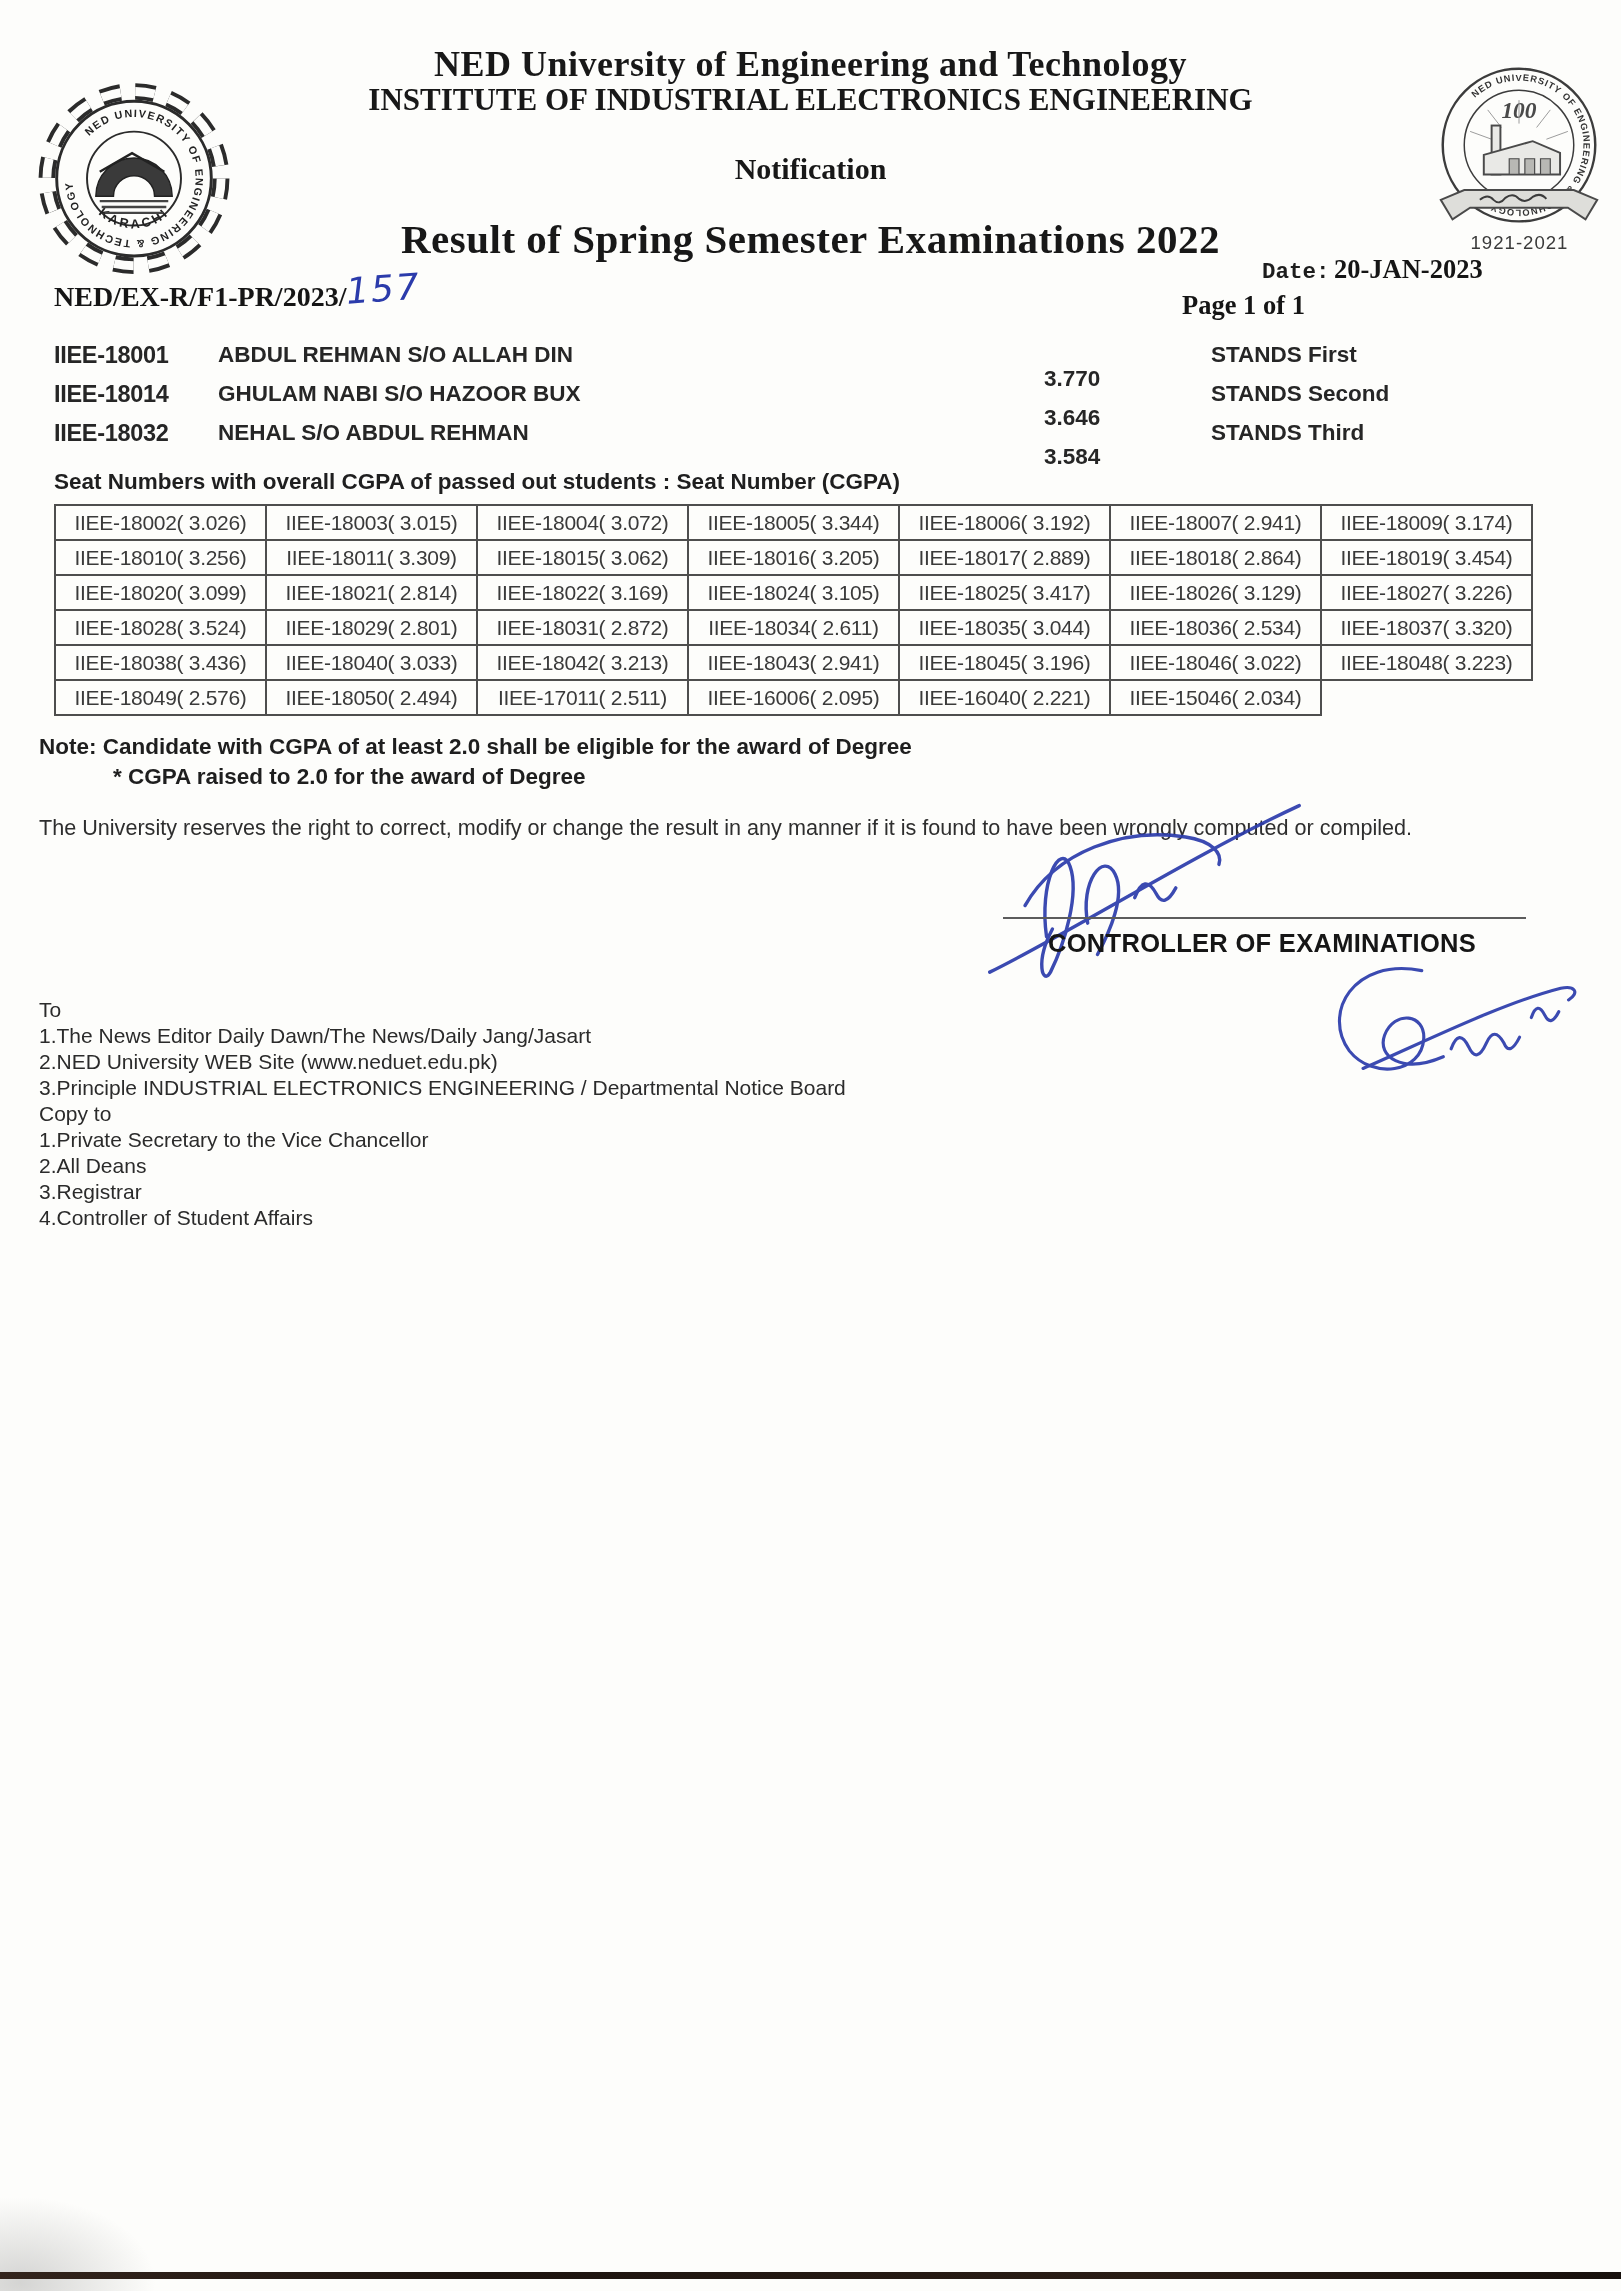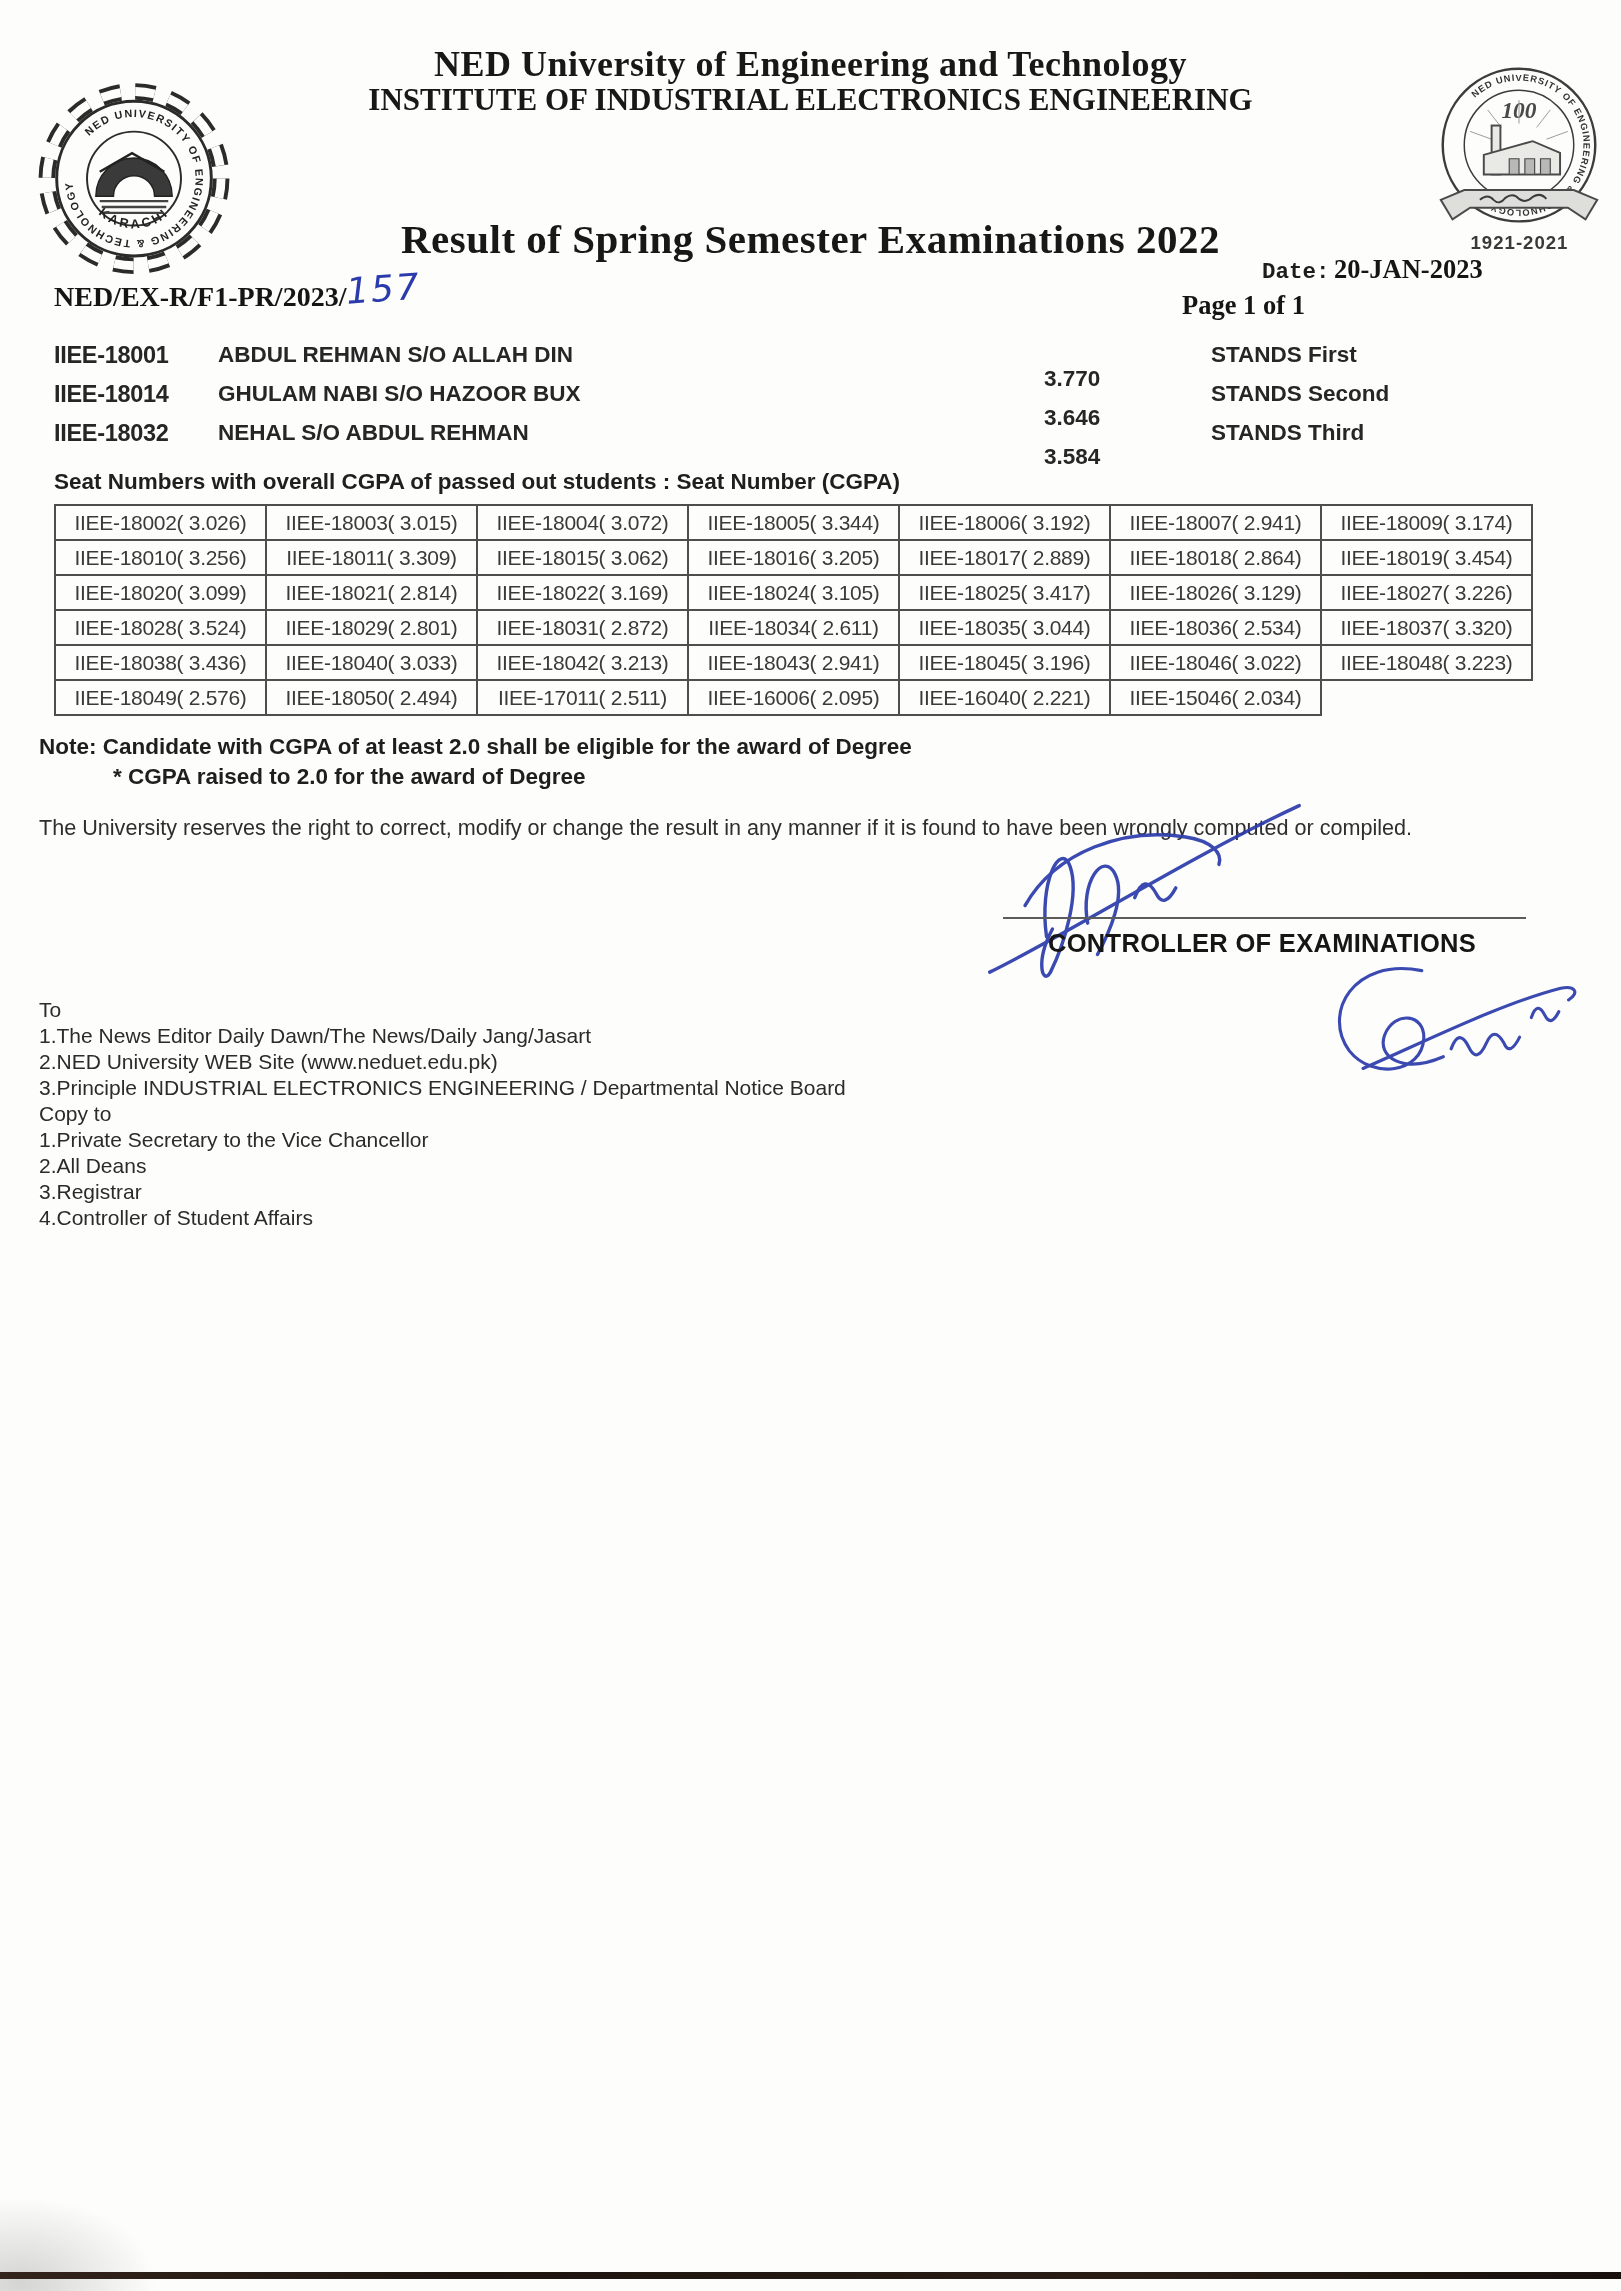--- a/index.html
+++ b/index.html
@@ -16,21 +16,21 @@
   .hdr-batch{top:119px;font-size:29px;}
   .hdr-notification{top:152px;font-size:30px;}
   .hdr-title{top:215px;font-size:41px;letter-spacing:0.5px;}
   .date-row{left:1262px;top:254px;white-space:nowrap;}
   .date-label{font-family:"Liberation Mono","DejaVu Sans Mono",monospace;font-weight:bold;font-size:22.5px;color:#1d1d1d;}
   .date-value{font-family:"Liberation Serif",serif;font-weight:bold;font-size:26.5px;color:#151515;}
   .page-number{left:1182px;top:290px;font-family:"Liberation Serif",serif;font-weight:bold;font-size:26.5px;color:#151515;}
   .ref-line{left:54px;top:273px;font-family:"Liberation Serif",serif;font-weight:bold;font-size:28px;color:#151515;white-space:nowrap;}
   .ref-handwritten{display:inline-block;font-family:"DejaVu Sans",sans-serif;font-style:italic;font-weight:400;
     color:#2b3bab;font-size:36px;transform:translateY(-4.9px) rotate(-4deg);letter-spacing:2px;}
-  .centenary{left:1441px;top:232px;width:157px;text-align:center;font-size:18.6px;font-weight:bold;color:#3a3a3a;letter-spacing:1px;}
+  .centenary{left:1441px;top:232px;width:157px;text-align:center;font-size:18.6px;font-weight:normal;color:#3a3a3a;letter-spacing:1px;}
   
   .topper-row{left:54px;width:1470px;height:39px;font-weight:bold;color:#262626;}
   .t-seat{position:absolute;left:0;font-size:23.5px;letter-spacing:-0.3px;}
   .t-name{position:absolute;left:164px;font-size:22.5px;}
   .t-cgpa{position:absolute;left:990px;font-size:22.5px;margin-top:24px;}
   .t-pos{position:absolute;left:1157px;font-size:22.5px;}
   
   .table-caption{left:54px;top:469px;font-size:22.5px;font-weight:bold;color:#1f1f1f;}
   table.seats{position:absolute;left:54px;top:504px;border-collapse:collapse;}
   table.seats td{
@@ -103,20 +103,21 @@
 
     <g>
       <path d="M 18 142 L 42 132 L 154 132 L 178 142 L 166 162 L 148 150 L 48 150 L 30 162 Z" fill="#dededa" stroke="#4a4a4a" stroke-width="2"></path>
       <path d="M 58 142 q 8 -7 14 0 q 6 6 12 -2 q 8 -6 14 1 q 7 5 14 -2 q 8 -5 14 2" stroke="#3c3c3c" stroke-width="2" fill="none"></path>
     </g>
   </svg>
   <div class="abs centenary">1921-2021</div>
 
   <div class="abs hdr hdr-university">NED University of Engineering and Technology</div>
   <div class="abs hdr hdr-institute">INSTITUTE OF INDUSTRIAL ELECTRONICS ENGINEERING</div>
+  <div class="abs hdr hdr-notification">Notification</div>
   <div class="abs hdr hdr-title">Result of Spring Semester Examinations 2022</div>
 
   <div class="abs date-row">
     <span class="date-label">Date:</span>
     <span class="date-value">20-JAN-2023</span>
   </div>
   <div class="abs page-number">Page 1 of 1</div>
 
   <div class="abs ref-line">
     <span>NED/EX-R/F1-PR/2023/</span><span class="ref-handwritten">157</span>

